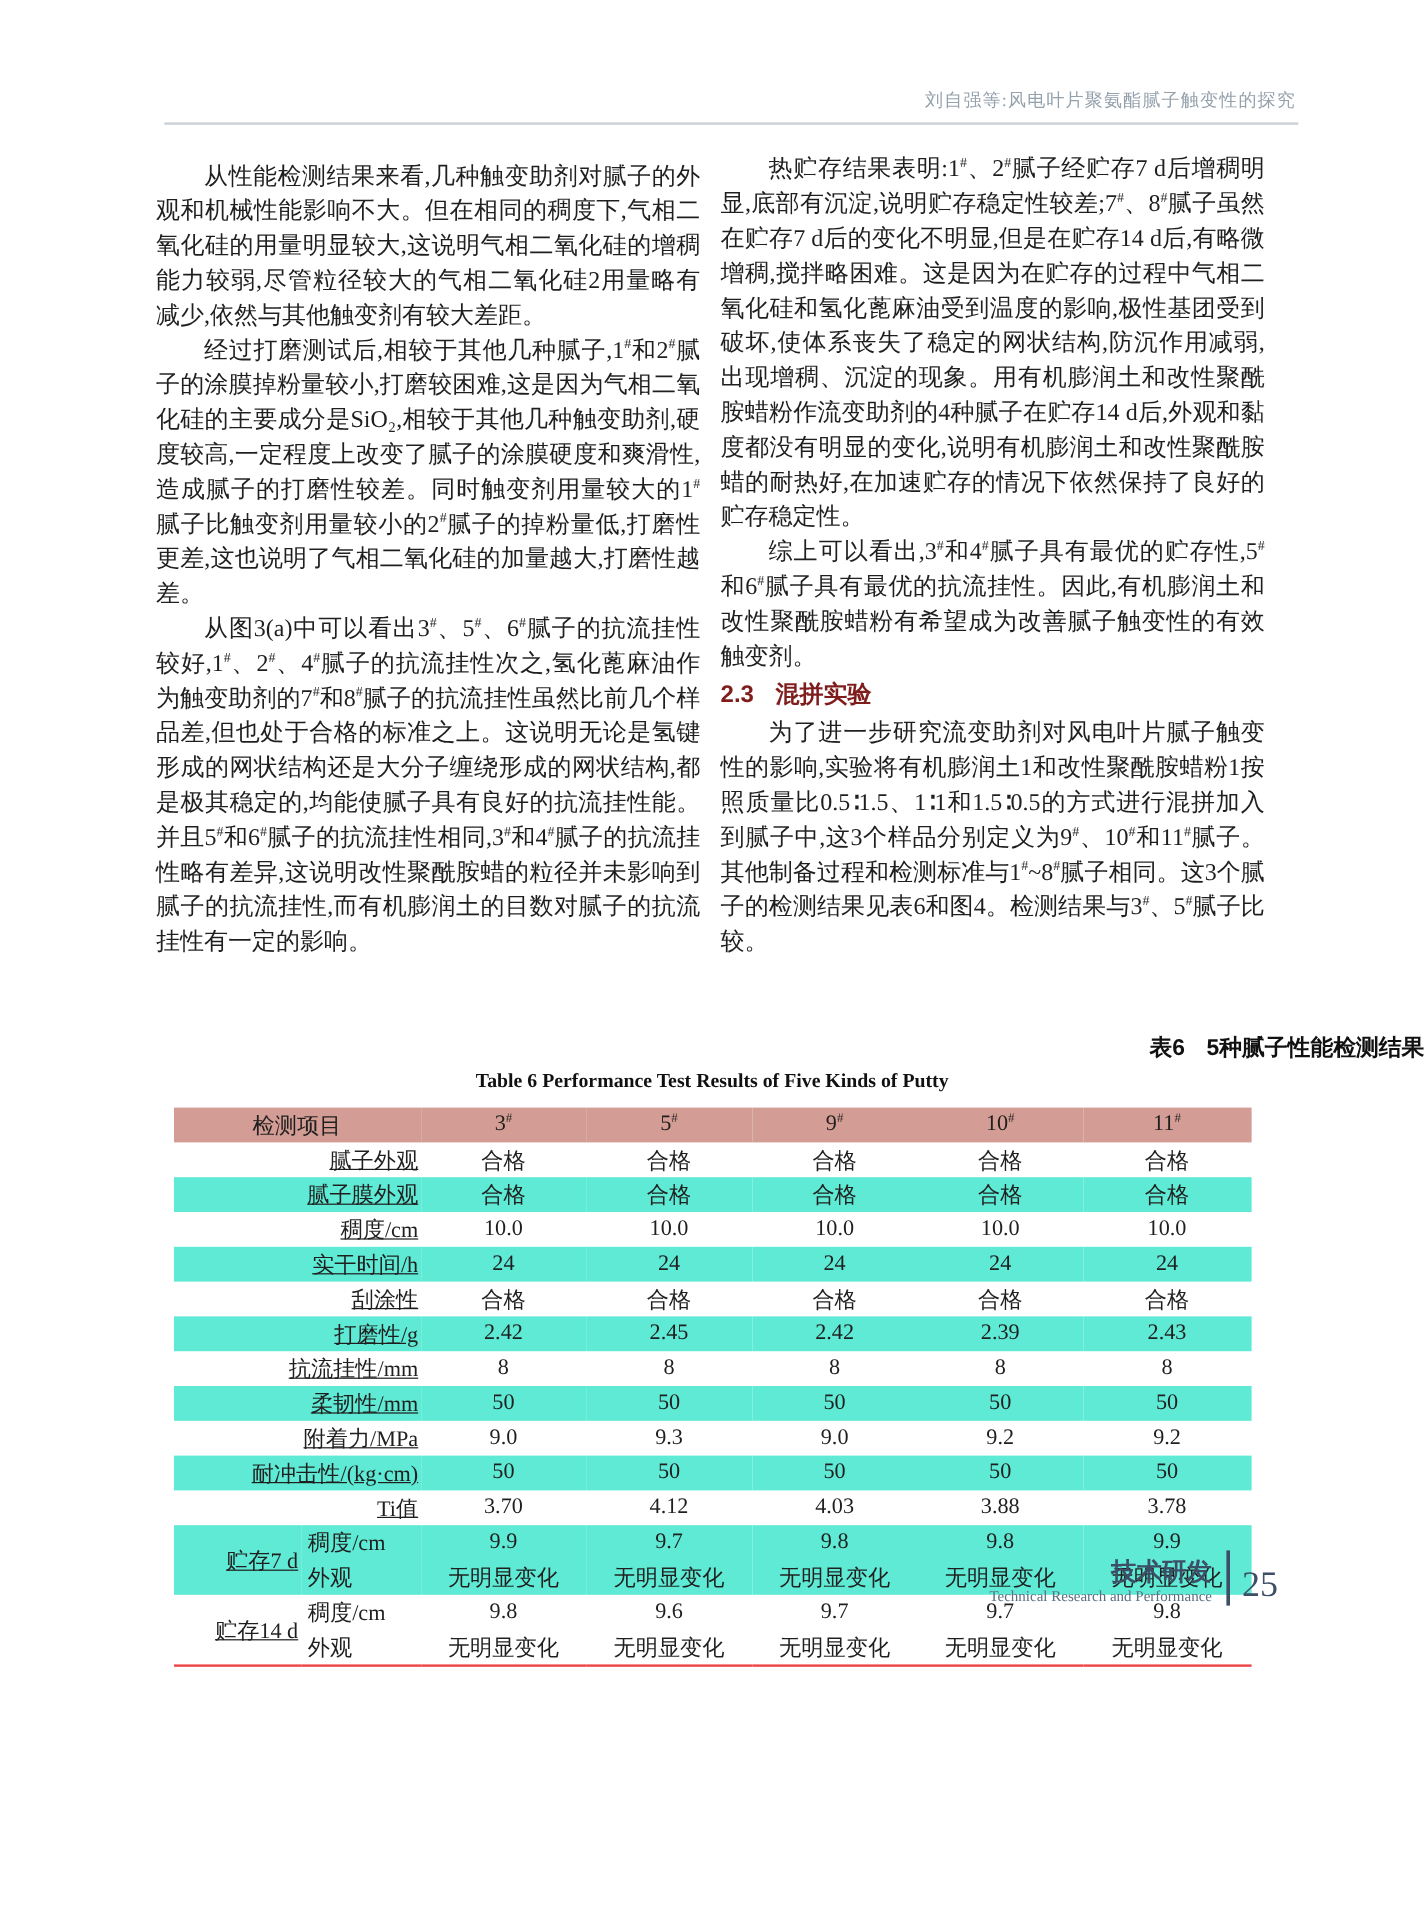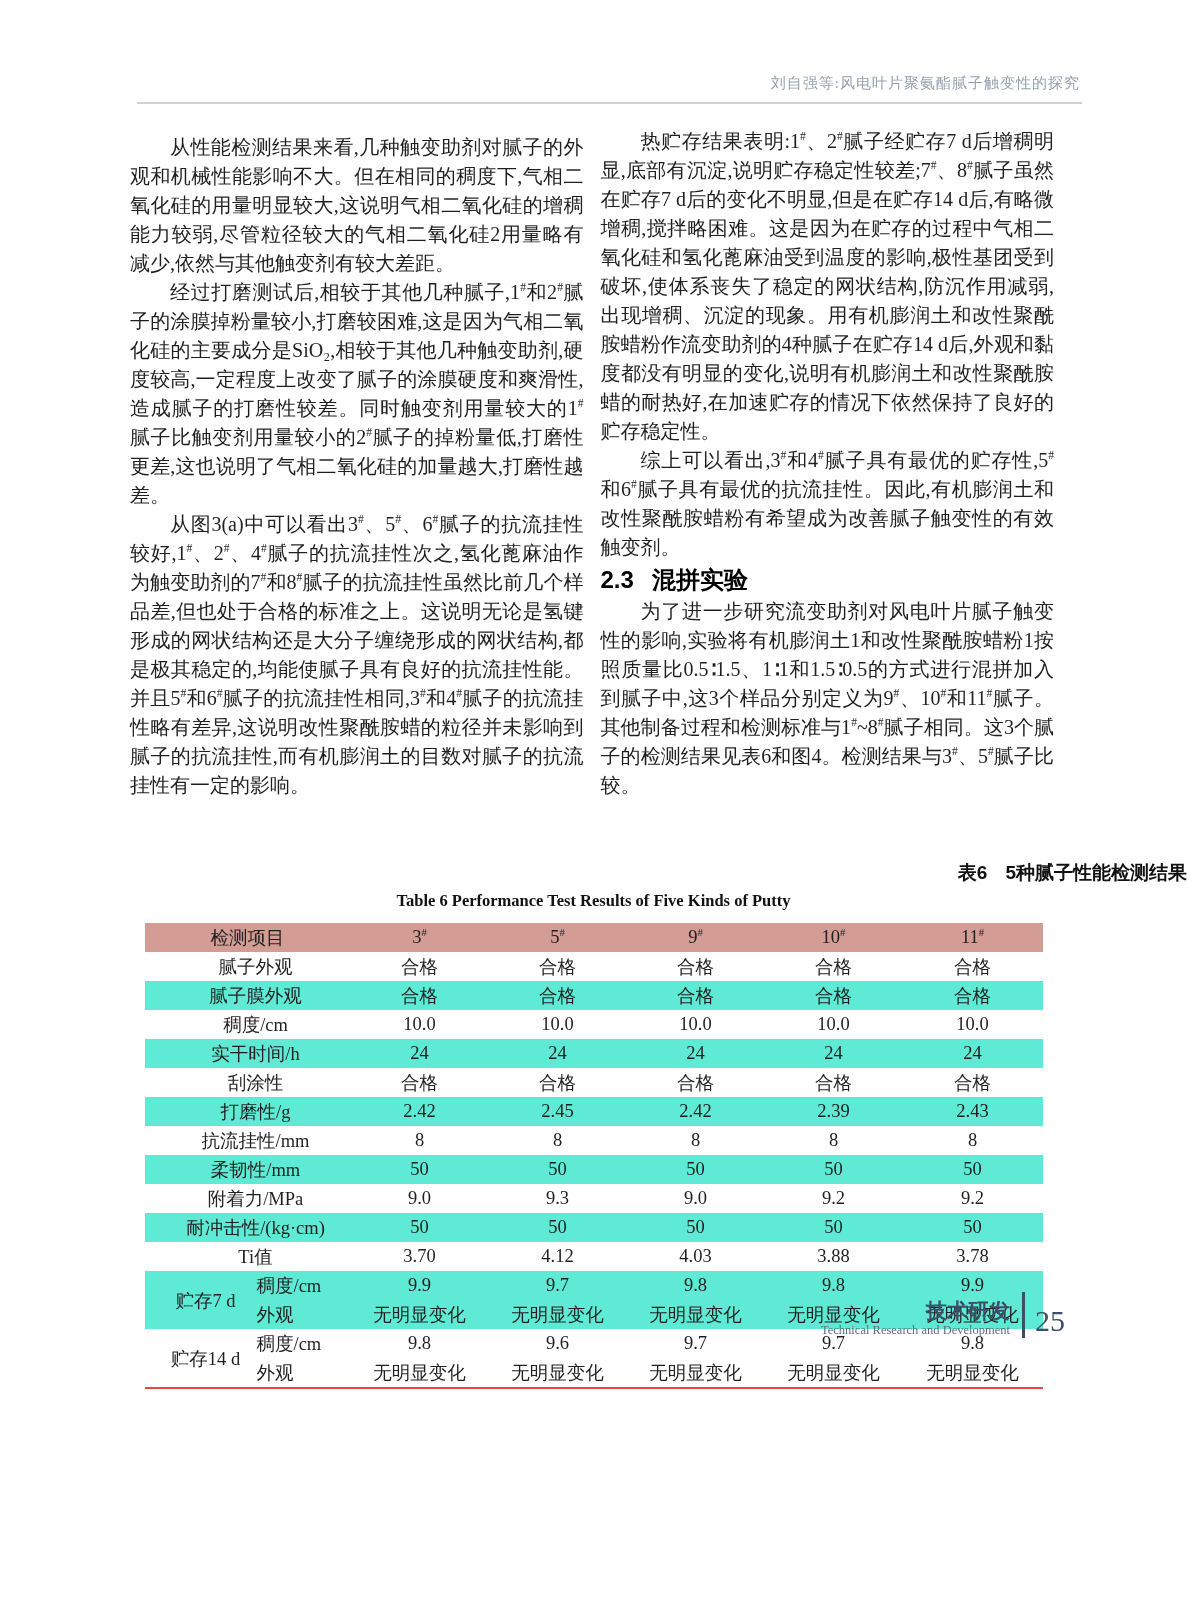--- a/index.html
+++ b/index.html
@@ -35,22 +35,22 @@
     font-size:20px;
     line-height:29px;
     align-items:flex-end;
   }
   .col{flex:1 1 0;min-width:0;}
   .col p{margin:0;text-indent:2em;}
   sup.hash{font-size:0.58em;line-height:0;}
   .section-heading{
     font-family:"Liberation Sans", sans-serif;
     font-weight:bold;
-    font-size:24px;
-    color:#000000;
+    font-size:20px;
+    color:#7f1d1d;
     margin:3px 0 3px 0;
     text-indent:0;
   }
   .section-heading .num{margin-right:18px;}
   
   .table-section{margin-top:60px;}
   .tbl-title-zh{
     text-align:right;
     font-family:"Liberation Sans", sans-serif;
     font-weight:bold;
@@ -72,21 +72,21 @@
     font-size:18.5px;
     border-bottom:2px solid #ef4444;
   }
   table.perf td,table.perf th{
     height:29px;
     padding:0 2px;
     text-align:center;
     font-weight:normal;
     white-space:nowrap;
   }
-  table.perf .lbl{text-align:center;padding-left:18px;}
+  table.perf .lbl{text-align:right;padding-left:18px;text-decoration:underline;}
   table.perf .sublbl{text-align:left;padding-left:6px;}
   tr.hdr{background:#d39c94;}
   tr.hdr th{font-weight:normal;}
   tr.r-pink{background:#5eead4;}
   
   .page-footer{
     position:absolute;
     right:122px;
     bottom:54px;
     display:flex;
@@ -289,19 +289,19 @@
           <td>无明显变化</td>
           <td>无明显变化</td>
         </tr>
       </tbody>
     </table>
   </div>
 
   <div class="page-footer">
     <div class="footer-text">
       <div class="footer-zh">技术研发</div>
-      <div class="footer-en">Technical Research and Development</div>
+      <div class="footer-en">Technical Research and Performance</div>
     </div>
     <div class="footer-divider"></div>
     <div class="footer-page">25</div>
   </div>
 
 </div>
 
 </body></html>

